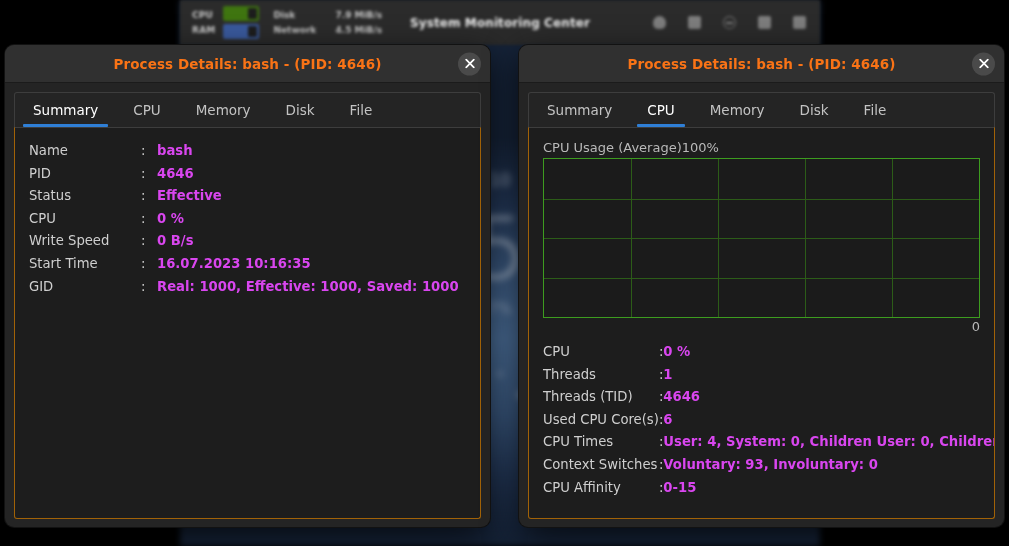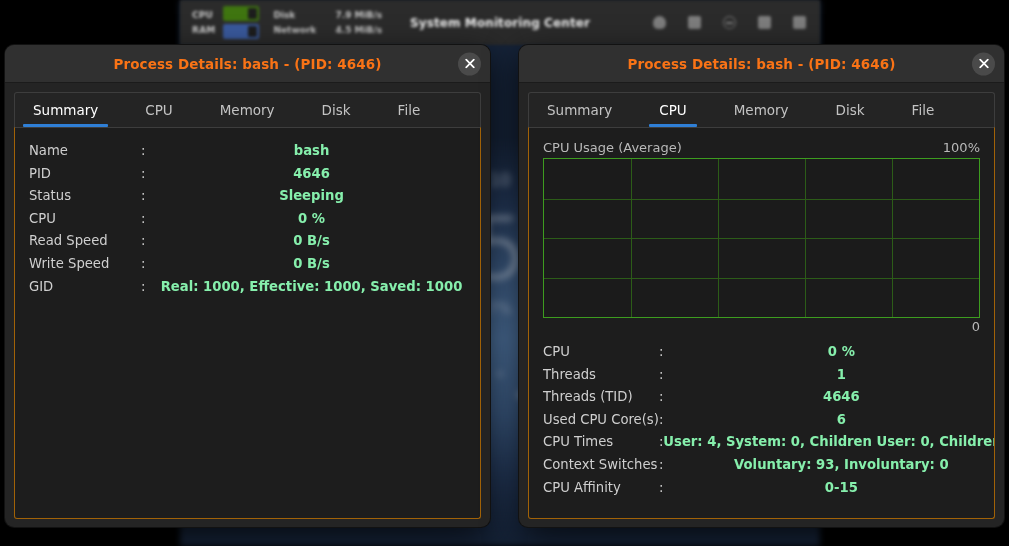--- a/index.html
+++ b/index.html
@@ -86,21 +86,21 @@
     width:23px;height:23px;border-radius:50%;
     background:#4a4a4a;
     display:flex;align-items:center;justify-content:center;
     cursor:pointer;border:none;padding:0;
   }
   .close-btn svg{display:block;}
 
   .winbody{padding:9px 9px 10px 9px;height:calc(100% - 37px);box-sizing:border-box;}
 
   .tabbar{
-    display:flex;align-items:flex-end;gap:15px;
+    display:flex;align-items:flex-end;gap:3px;
     border:1px solid #3d3d3d;border-bottom:none;
     border-radius:3px 3px 0 0;
     background:#242424;
     padding:0 2px;
     height:34px;
   }
   .tab{
     position:relative;
     padding:0 16px;height:33px;line-height:33px;
     color:#c3c3c3;font-size:13.5px;cursor:pointer;
@@ -123,26 +123,26 @@
   }
 
   
   table.kv{border-collapse:collapse;width:100%;}
   table.kv td{
     font-size:13.2px;line-height:22.6px;
     padding:0;vertical-align:top;white-space:nowrap;
   }
   td.k{color:#cfcfcf;width:112px;}
   td.sep{color:#cfcfcf;width:16px;}
-  td.v{color:#86efac;font-weight:700;text-align:center;}
+  td.v{color:#d946ef;font-weight:700;}
   #window-right td.k{width:126px;}
 
   
   .graph-head{
-    display:flex;justify-content:space-between;align-items:baseline;
+    display:flex;align-items:baseline;
     color:#b9b9b9;font-size:13px;margin-bottom:3px;
   }
   .graph-box{
     position:relative;height:160px;
     background:#1b1b1b;
     border:1px solid #3d9c1f;
     box-sizing:border-box;
   }
   .gl-v,.gl-h{position:absolute;background:#2c5c18;}
   .gl-v{top:0;bottom:0;width:1px;}
@@ -230,36 +230,36 @@
             <td class="v">bash</td>
           </tr>
           <tr>
             <td class="k">PID</td>
             <td class="sep">:</td>
             <td class="v">4646</td>
           </tr>
           <tr>
             <td class="k">Status</td>
             <td class="sep">:</td>
-            <td class="v">Sleeping</td>
+            <td class="v">Effective</td>
           </tr>
           <tr>
             <td class="k">CPU</td>
             <td class="sep">:</td>
             <td class="v">0 %</td>
           </tr>
           <tr>
-            <td class="k">Read Speed</td>
+            <td class="k">Write Speed</td>
             <td class="sep">:</td>
             <td class="v">0 B/s</td>
           </tr>
           <tr>
-            <td class="k">Write Speed</td>
-            <td class="sep">:</td>
-            <td class="v">0 B/s</td>
+            <td class="k">Start Time</td>
+            <td class="sep">:</td>
+            <td class="v">16.07.2023 10:16:35</td>
           </tr>
           <tr>
             <td class="k">GID</td>
             <td class="sep">:</td>
             <td class="v">Real: 1000, Effective: 1000, Saved: 1000</td>
           </tr>
         </tbody>
       </table>
     </div>
   </div>

